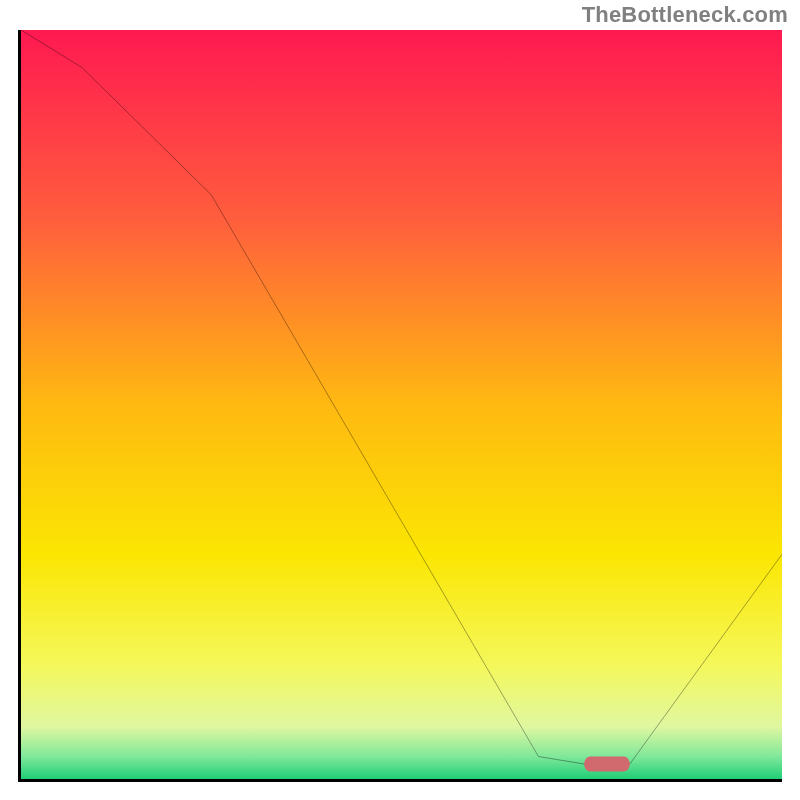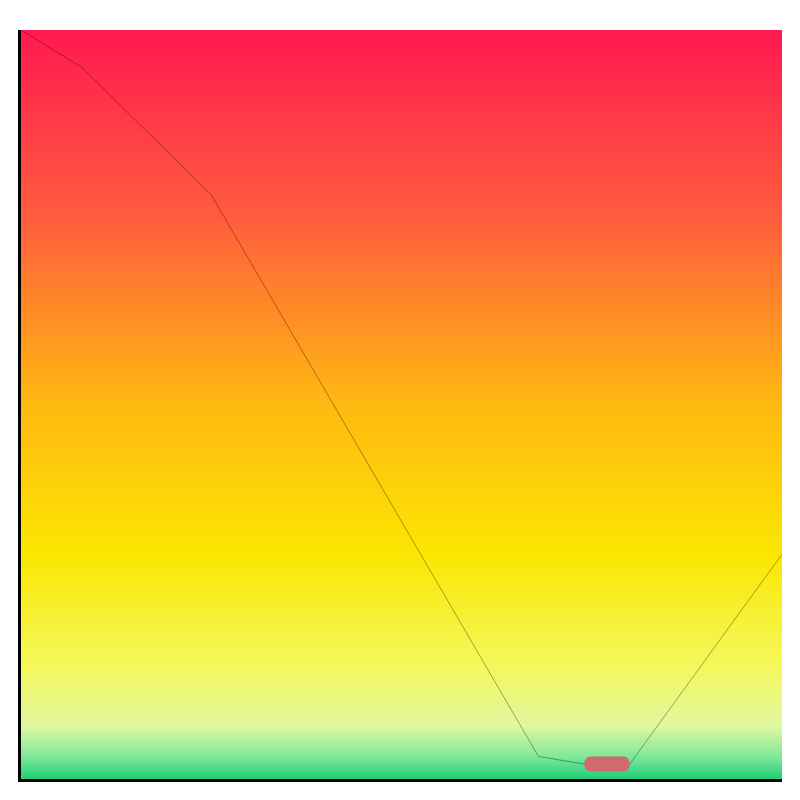--- a/index.html
+++ b/index.html
@@ -42,20 +42,21 @@
     top: 0;
     width: 100%;
     height: 100%;
     display: block;
   }
 </style>
 </head>
 <body>
 
 <div class="wrap">
+  <div class="attribution">TheBottleneck.com</div>
 
   <div class="plot">
     <svg id="chart-svg" viewBox="0 0 100 100" preserveAspectRatio="none">
       <defs>
         <linearGradient id="bg-grad" x1="0" y1="0" x2="0" y2="1">
             <stop offset="0%" stop-color="#ff1951"></stop>
             <stop offset="25%" stop-color="#ff5d3d"></stop>
             <stop offset="50%" stop-color="#ffb911"></stop>
             <stop offset="70%" stop-color="#fbe602"></stop>
             <stop offset="85%" stop-color="#f4f85c"></stop>

